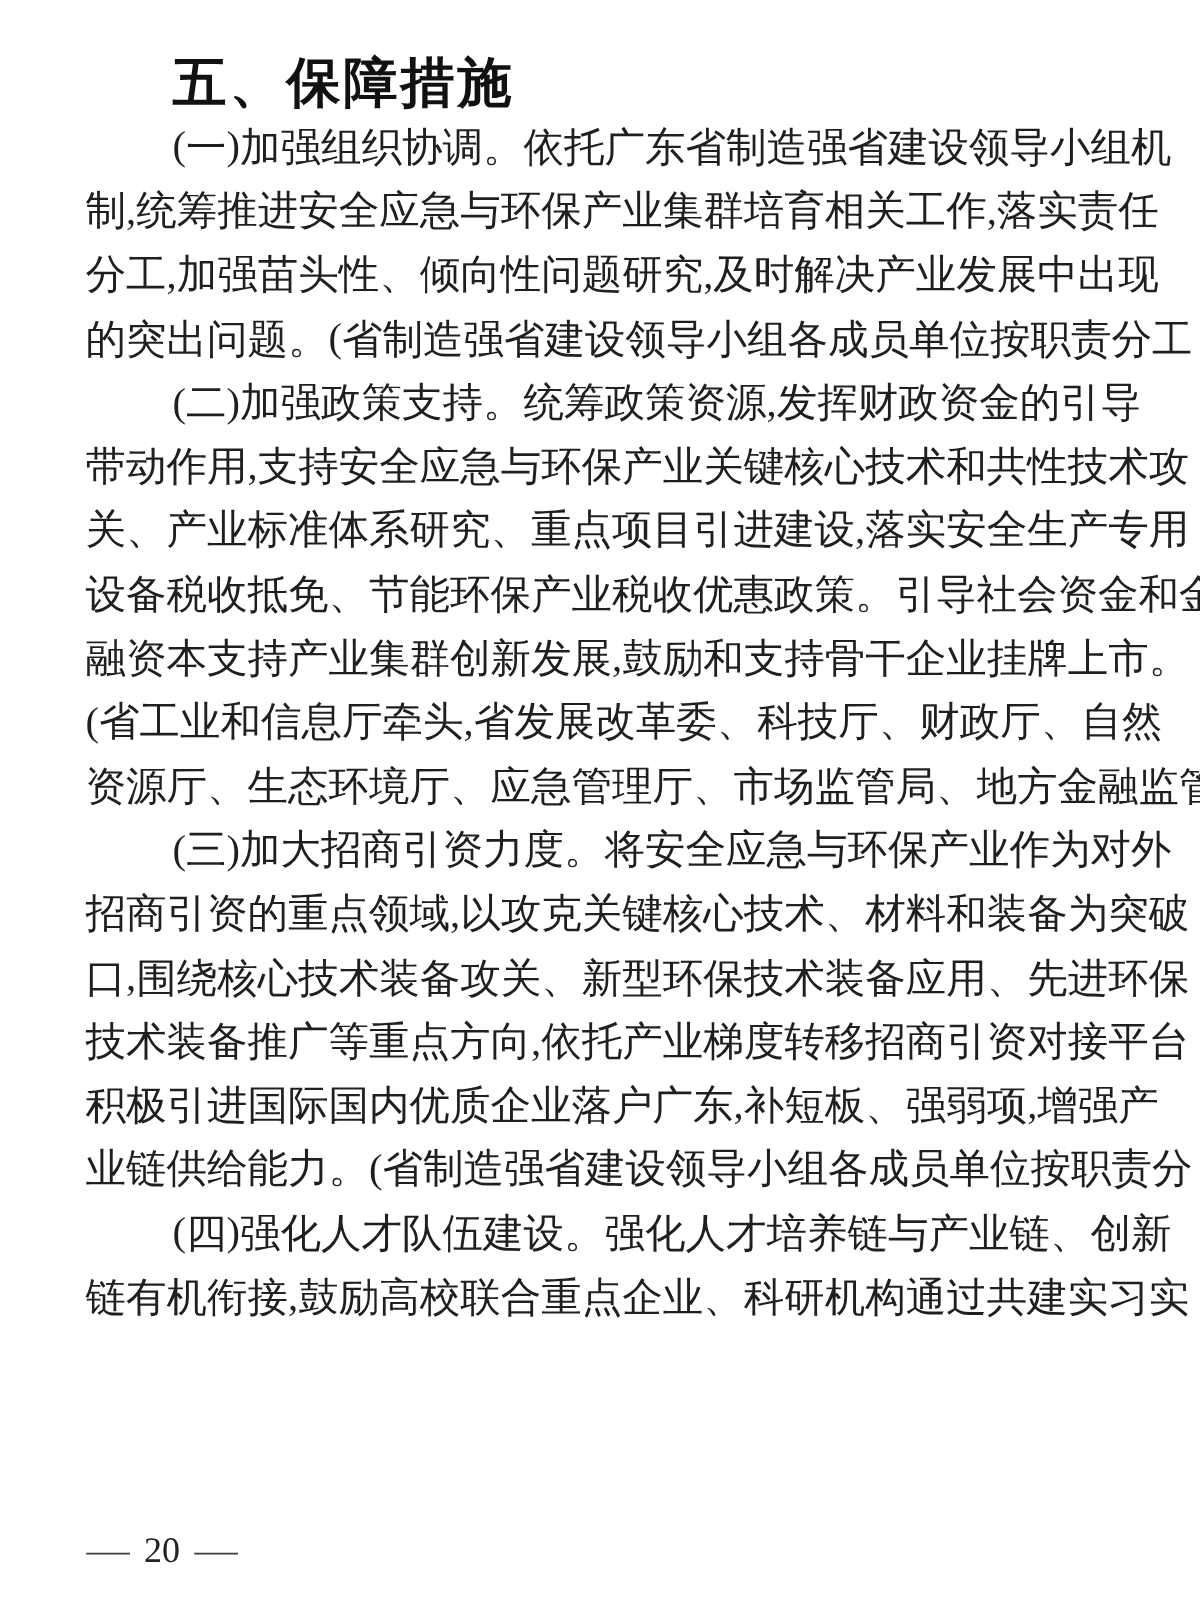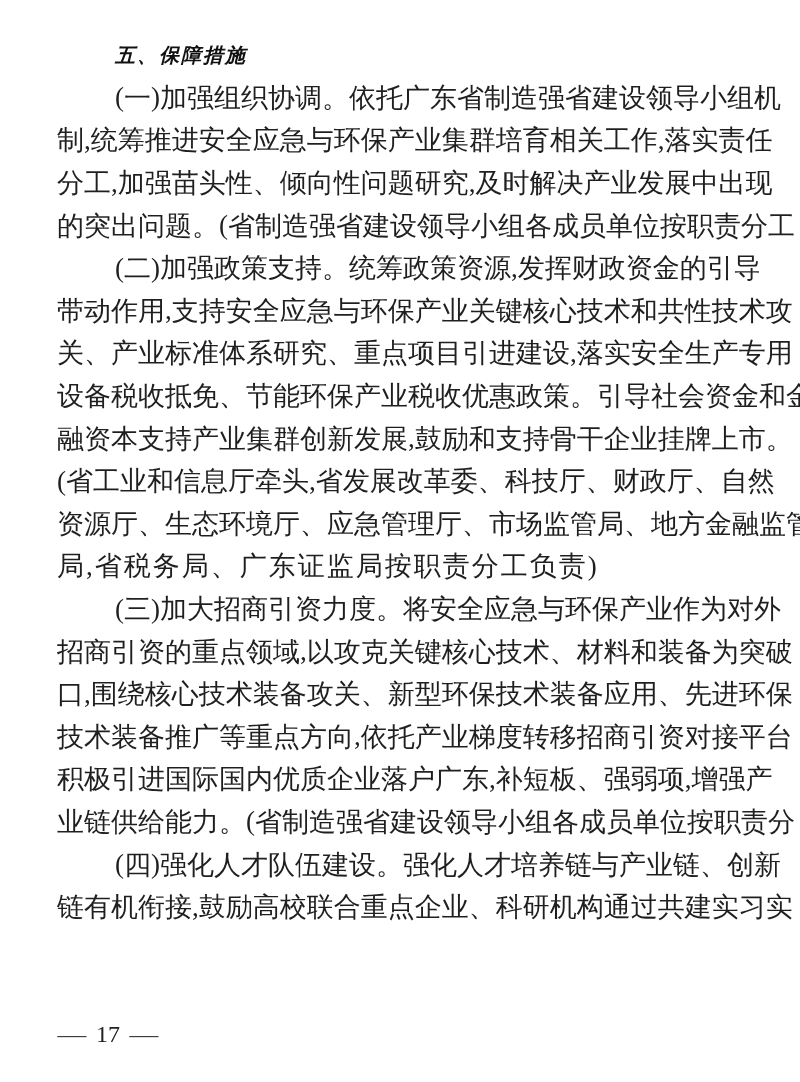--- a/index.html
+++ b/index.html
@@ -36,24 +36,23 @@
   .line.justify span.ch {
     flex: 0 0 auto;
   }
   
   .line.indent {
     padding-left: 58px;
   }
   .line.heading {
     font-family: "Liberation Sans", sans-serif;
     font-weight: 700;
-    font-size: 20px;
+    font-size: 36px;
     color: #111111;
     letter-spacing: 1px;
-    font-style: italic;
   }
   .line.plain {
     justify-content: flex-start;
     letter-spacing: 2px;
   }
   .footer {
     position: absolute;
     left: 60px;
     top: 1021px;
     display: flex;
@@ -397,21 +396,20 @@
         <span class="ch">管</span>
         <span class="ch">局</span>
         <span class="ch">、</span>
         <span class="ch">地</span>
         <span class="ch">方</span>
         <span class="ch">金</span>
         <span class="ch">融</span>
         <span class="ch">监</span>
         <span class="ch">管</span>
       </div>
-      <div class="line plain">局,省税务局、广东证监局按职责分工负责)</div>
       <div class="line indent justify">
         <span class="ch">(</span>
         <span class="ch">三</span>
         <span class="ch">)</span>
         <span class="ch">加</span>
         <span class="ch">大</span>
         <span class="ch">招</span>
         <span class="ch">商</span>
         <span class="ch">引</span>
         <span class="ch">资</span>
@@ -637,16 +635,16 @@
         <span class="ch">过</span>
         <span class="ch">共</span>
         <span class="ch">建</span>
         <span class="ch">实</span>
         <span class="ch">习</span>
         <span class="ch">实</span>
       </div>
     </div>
   <div class="footer">
     <span class="dash">—</span>
-    <span class="num">17</span>
+    <span class="num">20</span>
     <span class="dash">—</span>
   </div>
 </div>
 
 </body></html>

